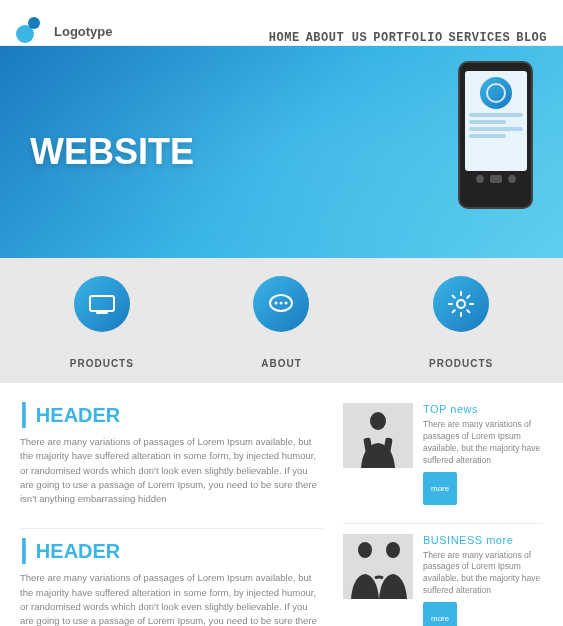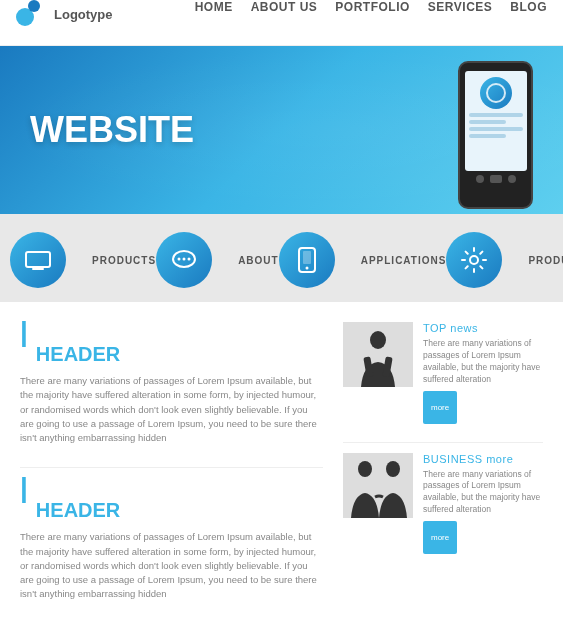--- a/index.html
+++ b/index.html
@@ -2,38 +2,38 @@
 <html><head>
   <meta charset="utf-8">
   <style>
     * { margin: 0; padding: 0; box-sizing: border-box; }
     body { font-family: Arial, sans-serif; width: 563px; background: #f5f5f5; }
 
     
     .nav-bar {
       background: #fff;
       display: flex;
-      align-items: flex-start;
+      align-items: flex-end;
       justify-content: space-between;
       padding: 0 16px;
       height: 46px;
       border-bottom: 1px solid #eee;
     }
     .logo-area { display: flex; align-items: center; gap: 8px; }
     .logo-circles { position: relative; width: 30px; height: 28px; }
     .circle-big { width: 18px; height: 18px; background: #3ab5e6; border-radius: 50%; position: absolute; top: 8px; left: 0; }
     .circle-small { width: 12px; height: 12px; background: #1a7ac0; border-radius: 50%; position: absolute; top: 0; left: 12px; }
     .logo-text { font-size: 13px; color: #555; font-weight: bold; }
-    .nav-links { display: flex; gap: 18px; }
+    .nav-links { display: flex; gap: 6px; font-family: Liberation Mono, monospace; }
     .nav-link { font-size: 12px; color: #555; text-decoration: none; font-weight: 600; letter-spacing: 0.5px; }
 
     
     .hero {
       background: linear-gradient(135deg, #1a7ac0 0%, #3ab5e6 50%, #5ecfef 100%);
-      height: 168px;
+      height: 212px;
       position: relative;
       overflow: hidden;
       display: flex;
       align-items: center;
       padding: 20px 30px;
     }
     .hero-bg-map {
       position: absolute;
       top: 0; left: 0; right: 0; bottom: 0;
       opacity: 0.15;
@@ -107,21 +107,21 @@
     
     .features-bar {
       background: #e8e8e8;
       display: flex;
       justify-content: space-around;
       align-items: center;
       padding: 18px 10px 14px;
     }
     .feature-item {
       display: flex;
-      flex-direction: row;
+      flex-direction: column;
       align-items: center;
       gap: 26px;
       cursor: pointer;
     }
     .feature-icon-circle {
       width: 56px;
       height: 56px;
       background: linear-gradient(135deg, #3ab5e6, #1a7ac0);
       border-radius: 50%;
       display: flex;
@@ -149,21 +149,21 @@
       gap: 8px;
       margin-bottom: 8px;
     }
     .section-marker {
       color: #3ab5e6;
       font-size: 28px;
       font-weight: bold;
       line-height: 1;
       margin-top: -4px;
     }
-    .section-title { font-size: 20px; color: #3ab5e6; font-weight: bold; line-height: 1.2; margin-top: 20px; }
+    .section-title { font-size: 20px; color: #3ab5e6; font-weight: bold; line-height: 1.2; }
     .section-text { font-size: 9.5px; color: #888; line-height: 1.5; }
 
     
     .news-item { margin-bottom: 18px; }
     .news-image {
       width: 70px;
       height: 65px;
       background: #ccc;
       float: left;
       margin-right: 10px;
@@ -252,30 +252,20 @@
           <circle cx="9" cy="12" r="1.5" fill="white"></circle>
           <circle cx="14" cy="12" r="1.5" fill="white"></circle>
           <circle cx="19" cy="12" r="1.5" fill="white"></circle>
           <path d="M8 20 Q14 25 20 20" stroke="white" stroke-width="0" fill="none"></path>
         </svg>
     </div>
     <span class="feature-label">ABOUT</span>
   </div>
   <div class="feature-item">
     <div class="feature-icon-circle">
-      <svg width="18" height="26" viewBox="0 0 18 26" fill="none">
-          <rect x="1" y="1" width="16" height="24" rx="3" fill="none" stroke="white" stroke-width="2"></rect>
-          <circle cx="9" cy="21" r="1.5" fill="white"></circle>
-          <rect x="5" y="4" width="8" height="13" rx="1" fill="rgba(255,255,255,0.3)"></rect>
-        </svg>
-    </div>
-    <span class="feature-label">APPLICATIONS</span>
-  </div>
-  <div class="feature-item">
-    <div class="feature-icon-circle">
       <svg width="28" height="28" viewBox="0 0 28 28" fill="none">
         <circle cx="14" cy="14" r="4" fill="none" stroke="white" stroke-width="2"></circle>
         <path d="M14 2v3M14 23v3M2 14h3M23 14h3M5.6 5.6l2.1 2.1M20.3 20.3l2.1 2.1M5.6 22.4l2.1-2.1M20.3 7.7l2.1-2.1" stroke="white" stroke-width="2" stroke-linecap="round"></path>
       </svg>
     </div>
     <span class="feature-label">PRODUCTS</span>
   </div>
 </div>
 
 <div class="content-area">

